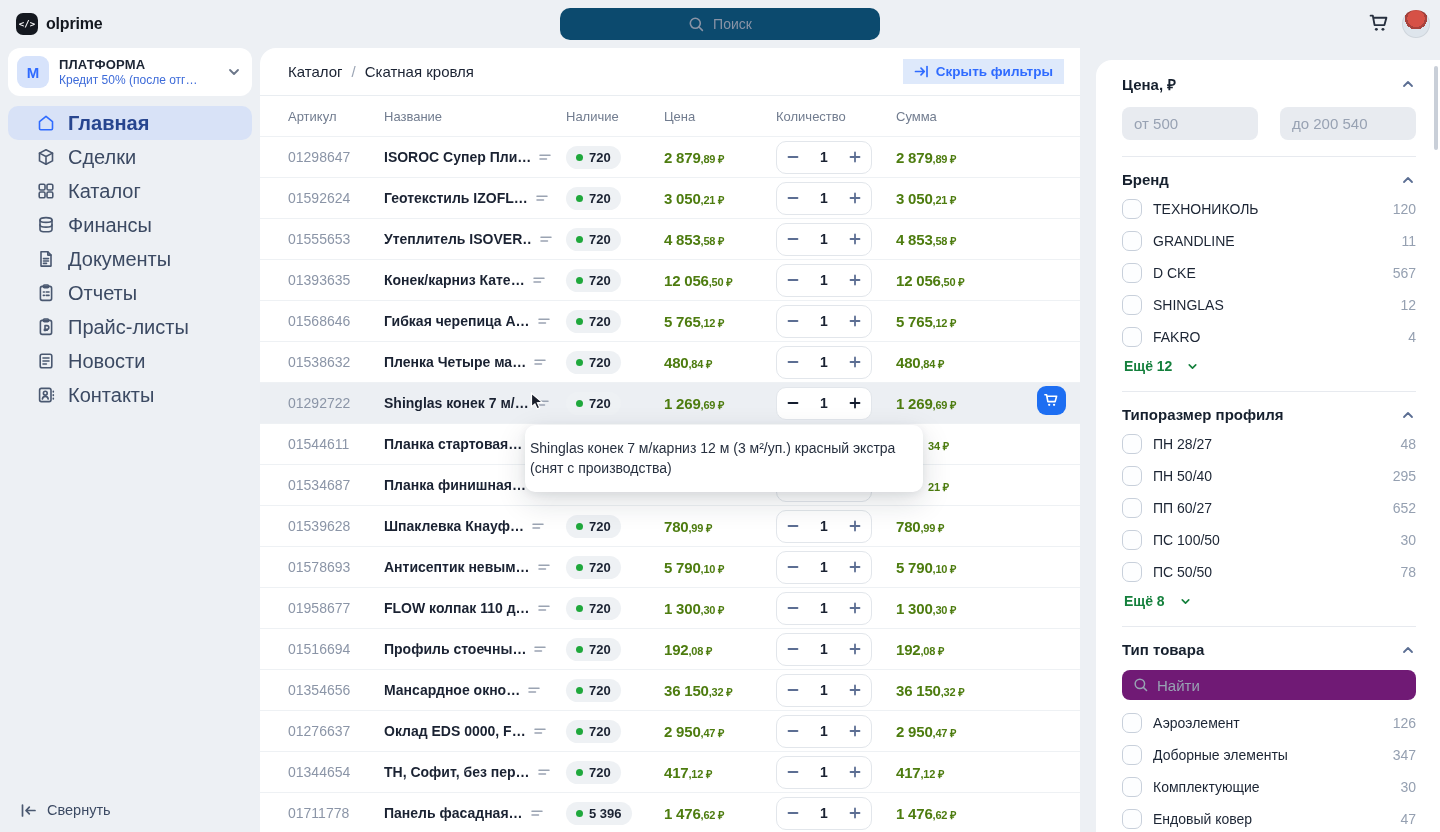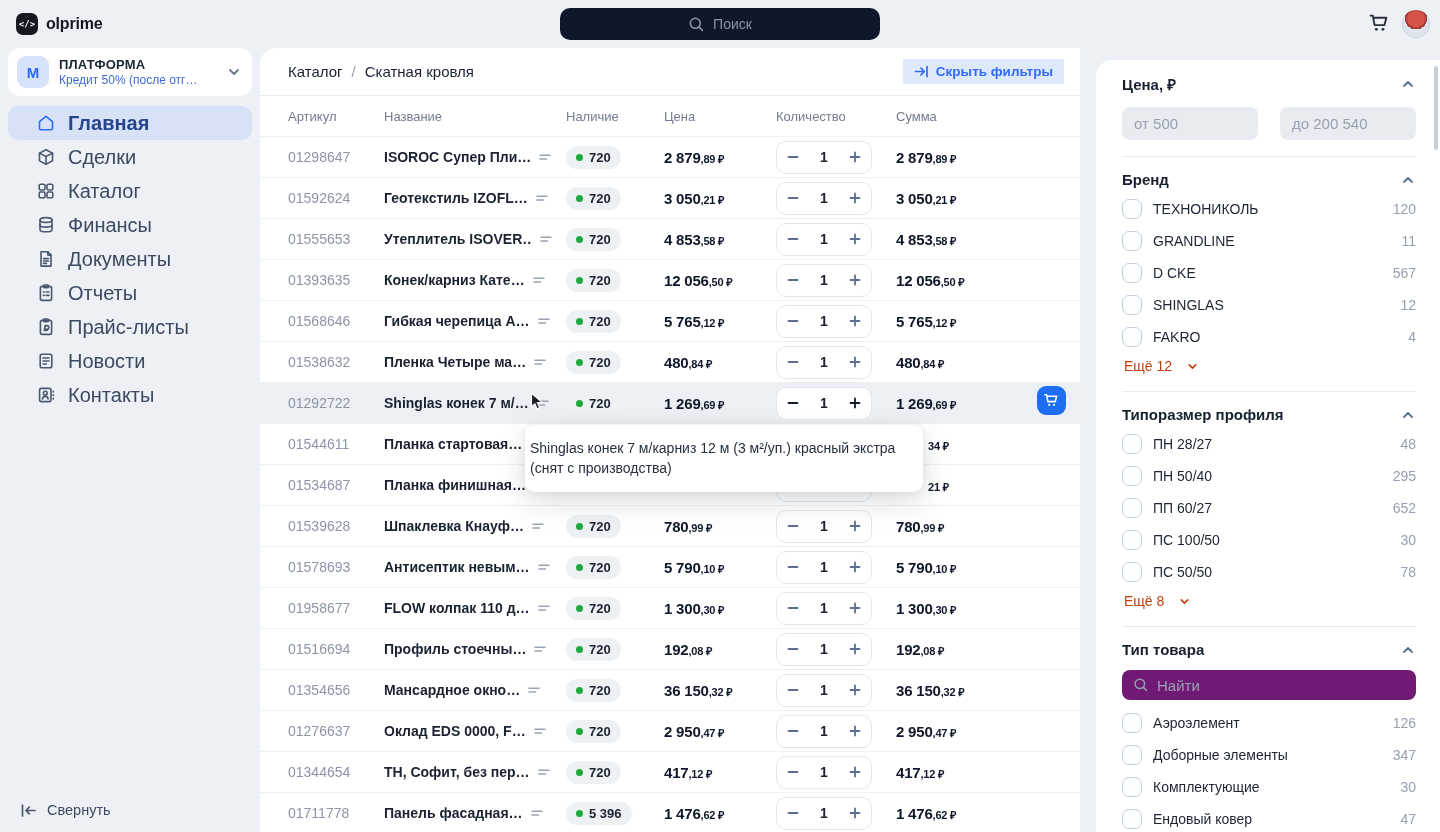--- a/index.html
+++ b/index.html
@@ -5,21 +5,21 @@
   html,body{margin:0;padding:0}
   body{width:1440px;height:832px;position:relative;overflow:hidden;background:#EDF0F4;
        font-family:"Liberation Sans",sans-serif;color:#1A2232}
   svg{display:block}
 
   
   .logo{position:absolute;left:16px;top:13px;display:flex;align-items:center;gap:8px}
   .logo-badge{width:22px;height:22px;border-radius:7px;background:#14181F;color:#fff;display:flex;
               align-items:center;justify-content:center;font-size:9px;font-weight:700;font-family:"DejaVu Sans Mono",monospace}
   .logo-text{font-size:16px;font-weight:800;color:#14181F;letter-spacing:-.2px}
-  .search-pill{position:absolute;left:560px;top:8px;width:320px;height:32px;background:#0f172a;border-radius:10px;
+  .search-pill{position:absolute;left:560px;top:8px;width:320px;height:32px;background:#0c4a6e;border-radius:10px;
                display:flex;align-items:center;justify-content:center;gap:8px;color:#8A94A6;font-size:14px;cursor:text}
   .cart-top{position:absolute;left:1368px;top:12px;color:#27303F;cursor:pointer}
   .avatar{position:absolute;left:1402px;top:10px;width:28px;height:28px;border-radius:50%;
           background:radial-gradient(circle at 50% 30%, #D65146 0 36%, #A8423C 36% 46%, #DEE5EC 46% 100%);
           box-shadow:inset 0 0 0 1px rgba(0,0,0,.07);cursor:pointer}
 
   
   .sidebar{position:absolute;left:0;top:48px;width:260px;bottom:0}
   .ws{margin:0 8px;height:48px;background:#fff;border-radius:12px;display:flex;align-items:center;
       padding:0 10px 0 9px;gap:10px;cursor:pointer}
@@ -53,21 +53,21 @@
   .trow{display:grid;grid-template-columns:96px 182px 98px 112px 120px 1fr;padding-left:28px;height:40px;
         align-items:center;border-top:1px solid #EEF1F4;position:relative;box-sizing:content-box}
   .trow.hover{background:#ECEFF3}
   .c-article{color:#8B95A7;font-size:14px;cursor:pointer}
   .c-name{display:flex;align-items:center;gap:8px;font-weight:600;font-size:14px;color:#1A2232;cursor:pointer}
   .nm{max-width:148px;white-space:nowrap;overflow:hidden}
   .trunc{color:#9AA3B2;flex:none}
   .badge{display:inline-flex;align-items:center;gap:6px;background:#EEF1F4;border-radius:12px;padding:4px 10px;
          font-size:13px;font-weight:700;color:#1A2232}
   .dot{width:7px;height:7px;border-radius:50%;background:#1FA83C}
-  .price{font-size:15px;font-weight:700;color:#0f172a;letter-spacing:-.2px}
+  .price{font-size:15px;font-weight:700;color:#4d7c0f;letter-spacing:-.2px}
   .price .dec{font-size:11px}
   .price .dec.frag{margin-left:32px}
   .stepper{width:96px;height:33px;border:1px solid #E2E6EB;border-radius:10px;background:#fff;display:flex;
            align-items:center;justify-content:space-between;padding:0 9px;box-sizing:border-box}
   .st-btn{border:none;background:none;padding:0;display:flex;color:#5C6E93;cursor:pointer}
   .st-val{font-size:14px;font-weight:600;color:#1A2232}
   .trow.hover .st-btn{color:#131C2E}
   .cartbtn{position:absolute;right:14px;top:3px;width:29px;height:29px;border-radius:9px;background:#1D6EF2;border:none;
            display:none;align-items:center;justify-content:center;color:#fff;cursor:pointer}
   .trow.hover .cartbtn{display:flex}
@@ -84,21 +84,21 @@
   .price-inputs{display:flex;gap:22px;margin-top:13px}
   .pinput{flex:1;height:33px;background:#E8EBF0;border:none;border-radius:8px;padding:0 12px;font-size:15px;
           color:#1A2232;font-family:inherit;min-width:0}
   .pinput::placeholder{color:#98A2B3}
   .fdiv{border:none;border-top:1px solid #E7EAEF;margin:16px 0 14px}
   .flist{margin-top:5px}
   .fopt{height:32px;display:flex;align-items:center;gap:11px;cursor:pointer}
   .cb{width:20px;height:20px;border:1.5px solid #C8D0DB;border-radius:7px;background:#FDFEFF;box-sizing:border-box;flex:none}
   .fl{flex:1;font-size:14px;color:#1C2534}
   .fc{font-size:14px;color:#95A0B1}
-  .more{display:inline-flex;align-items:center;gap:14px;color:#c2410c;font-size:14px;font-weight:400;margin:5px 0 0 2px;cursor:pointer}
+  .more{display:inline-flex;align-items:center;gap:14px;color:#15803d;font-size:14px;font-weight:700;margin:5px 0 0 2px;cursor:pointer}
   .tsearch{height:30px;background:#701a75;border-radius:8px;display:flex;align-items:center;gap:8px;padding:0 11px;
            color:#98A2B3;font-size:15px;margin:12px 0 7px;cursor:text}
   .sbar{position:absolute;right:2px;top:6px;width:4px;height:84px;border-radius:2px;background:#C9CFD8}
 </style>
 </head>
 <body>
 
 <div class="logo">
   <span class="logo-badge">&lt;/&gt;</span>
   <span class="logo-text">olprime</span>

